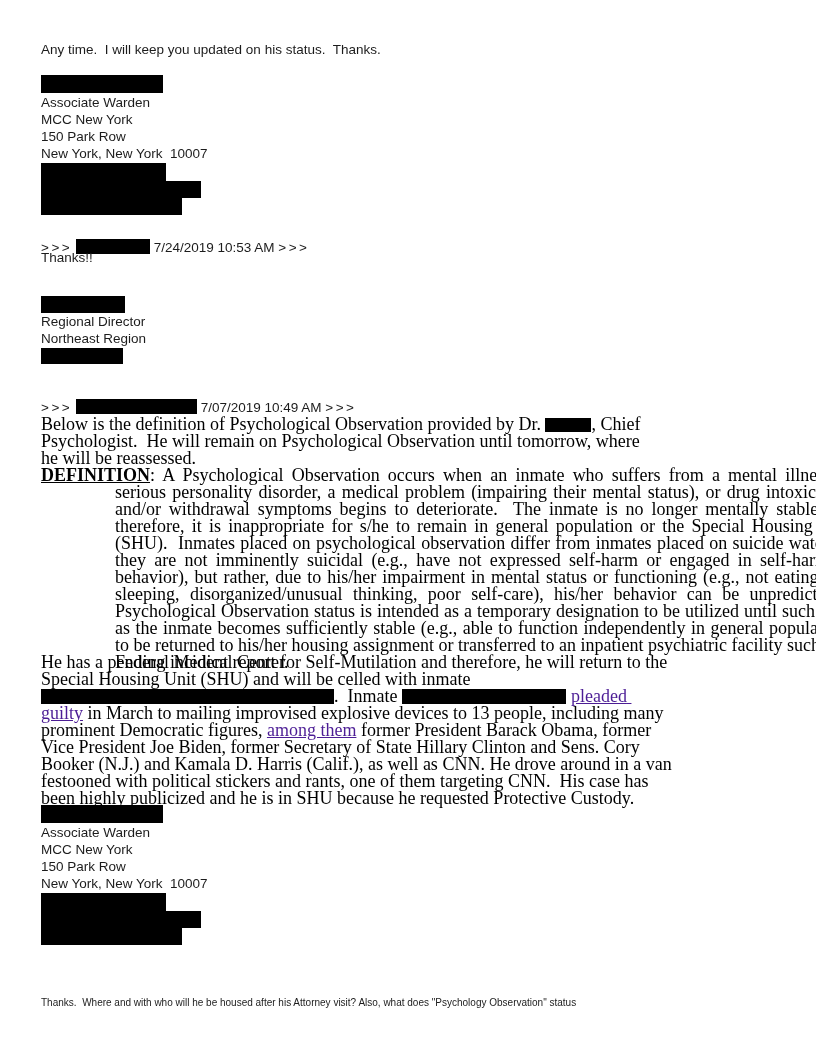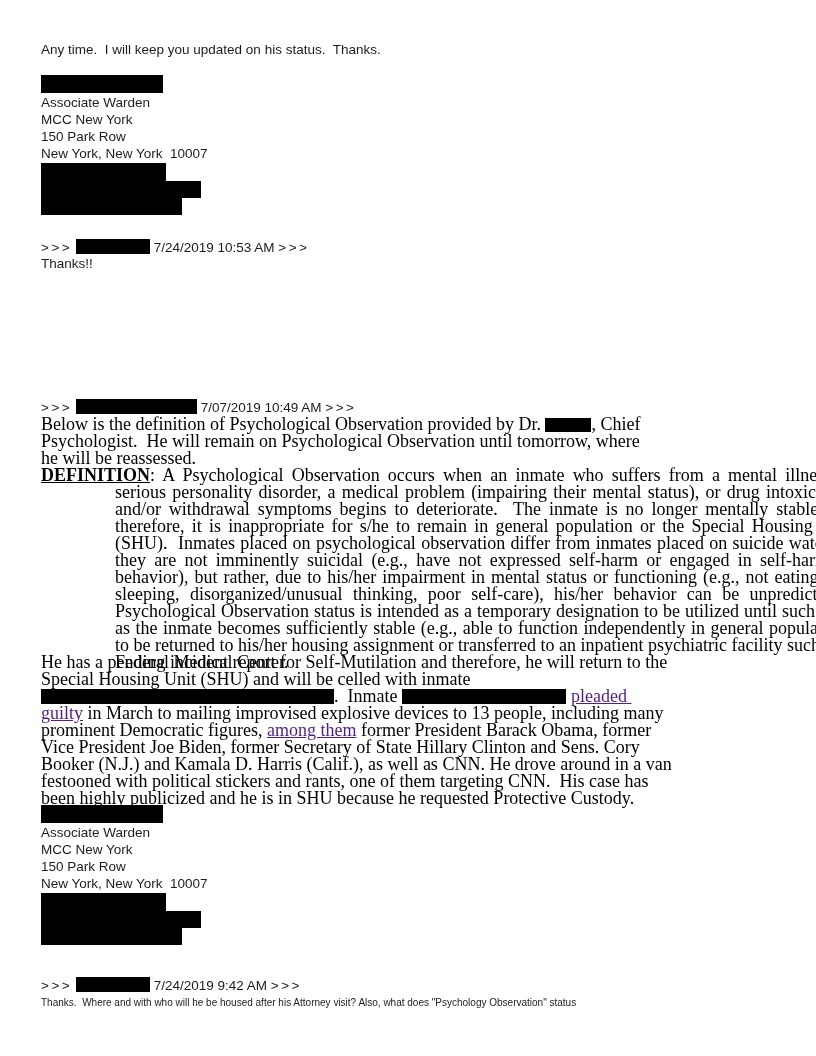--- a/index.html
+++ b/index.html
@@ -77,22 +77,28 @@
       <div class="redact block step3"></div>
     </div>
   </div>
 
   <div class="abs sans" style="top:239px;">
     <span class="chev">&gt;&gt;&gt;</span>
     <span class="redact inline hdr-name-short"></span>
     <span>7/24/2019 10:53 AM</span>
     <span class="chev">&gt;&gt;&gt;</span>
   </div>
-  <p class="abs sans" style="top:255px;">Thanks!!</p>
+  <p class="abs sans" style="top:249px;">Thanks!!</p>
 
+  <div class="abs" style="top:296px;">
+    <div class="redact block reg-bar1"></div>
+    <div class="sans">Regional Director</div>
+    <div class="sans">Northeast Region</div>
+    <div class="redact block reg-bar2"></div>
+  </div>
 
   <div class="abs sans" style="top:399px;">
     <span class="chev">&gt;&gt;&gt;</span>
     <span class="redact inline hdr-name-long"></span>
     <span>7/07/2019 10:49 AM</span>
     <span class="chev">&gt;&gt;&gt;</span>
   </div>
 
   <p class="abs serif prewrap below-def" style="top:416px;"><span>Below is the definition of Psychological Observation provided by Dr. </span><span class="redact inline dr-redact"></span><span>, Chief Psychologist.  He will remain on Psychological Observation until tomorrow, where he will be reassessed.</span></p>
 
@@ -106,22 +112,16 @@
     <div class="sans">MCC New York</div>
     <div class="sans">150 Park Row</div>
     <div class="sans prewrap">New York, New York  10007</div>
     <div class="stepped">
       <div class="redact block step1"></div>
       <div class="redact block step2"></div>
       <div class="redact block step3"></div>
     </div>
   </div>
 
-  <div class="abs sans" style="top:977px;">
-    <span class="chev">&gt;&gt;&gt;</span>
-    <span class="redact inline hdr-name-short"></span>
-    <span>7/24/2019 9:42 AM</span>
-    <span class="chev">&gt;&gt;&gt;</span>
-  </div>
 
   <p class="abs sans prewrap last-line" style="top:994px;">Thanks.  Where and with who will he be housed after his Attorney visit? Also, what does "Psychology Observation" status</p>
 
 </div>
 
 </body></html>

